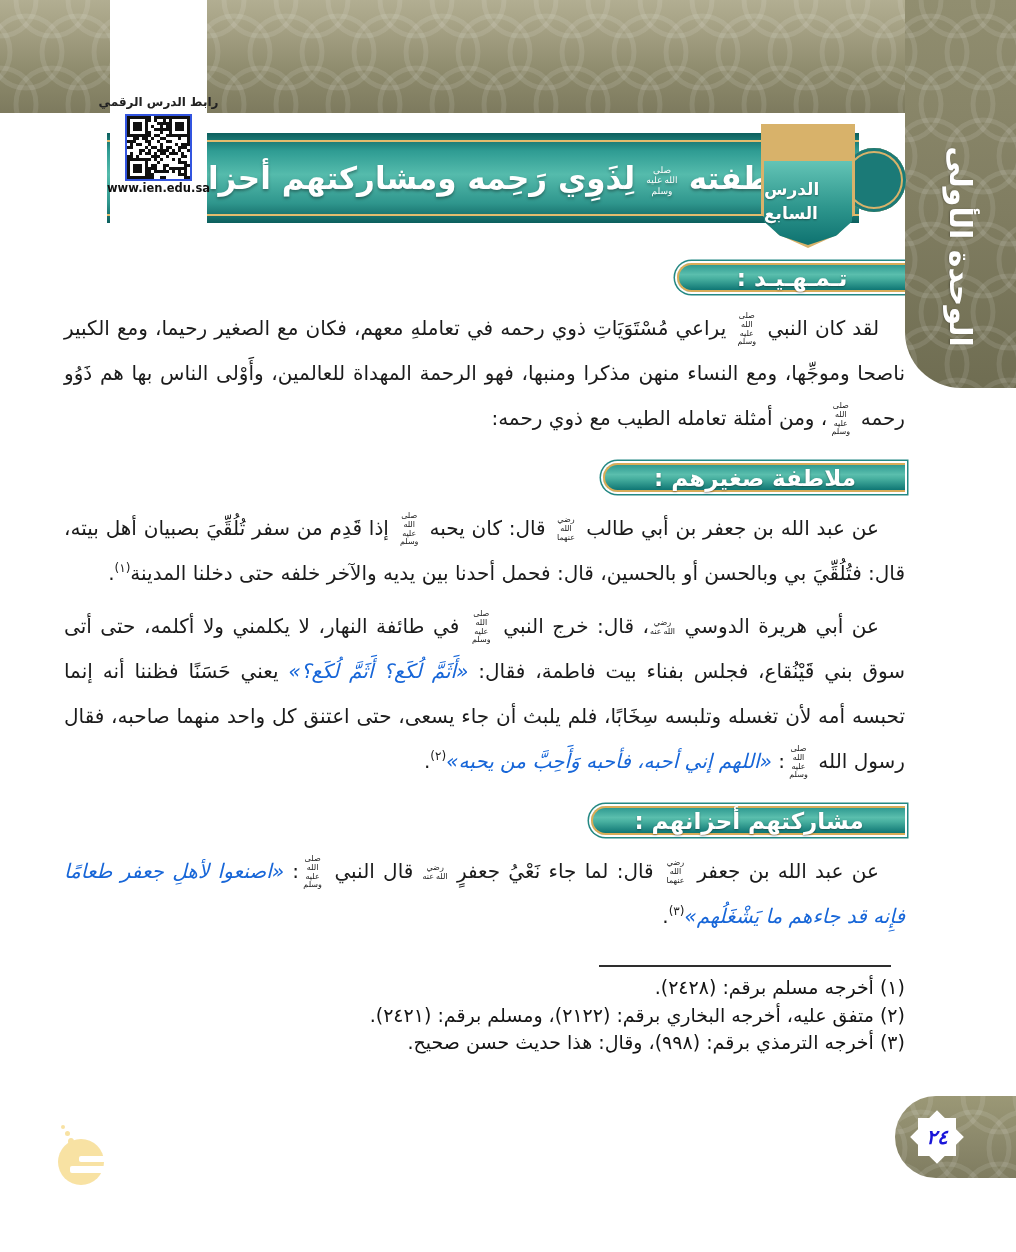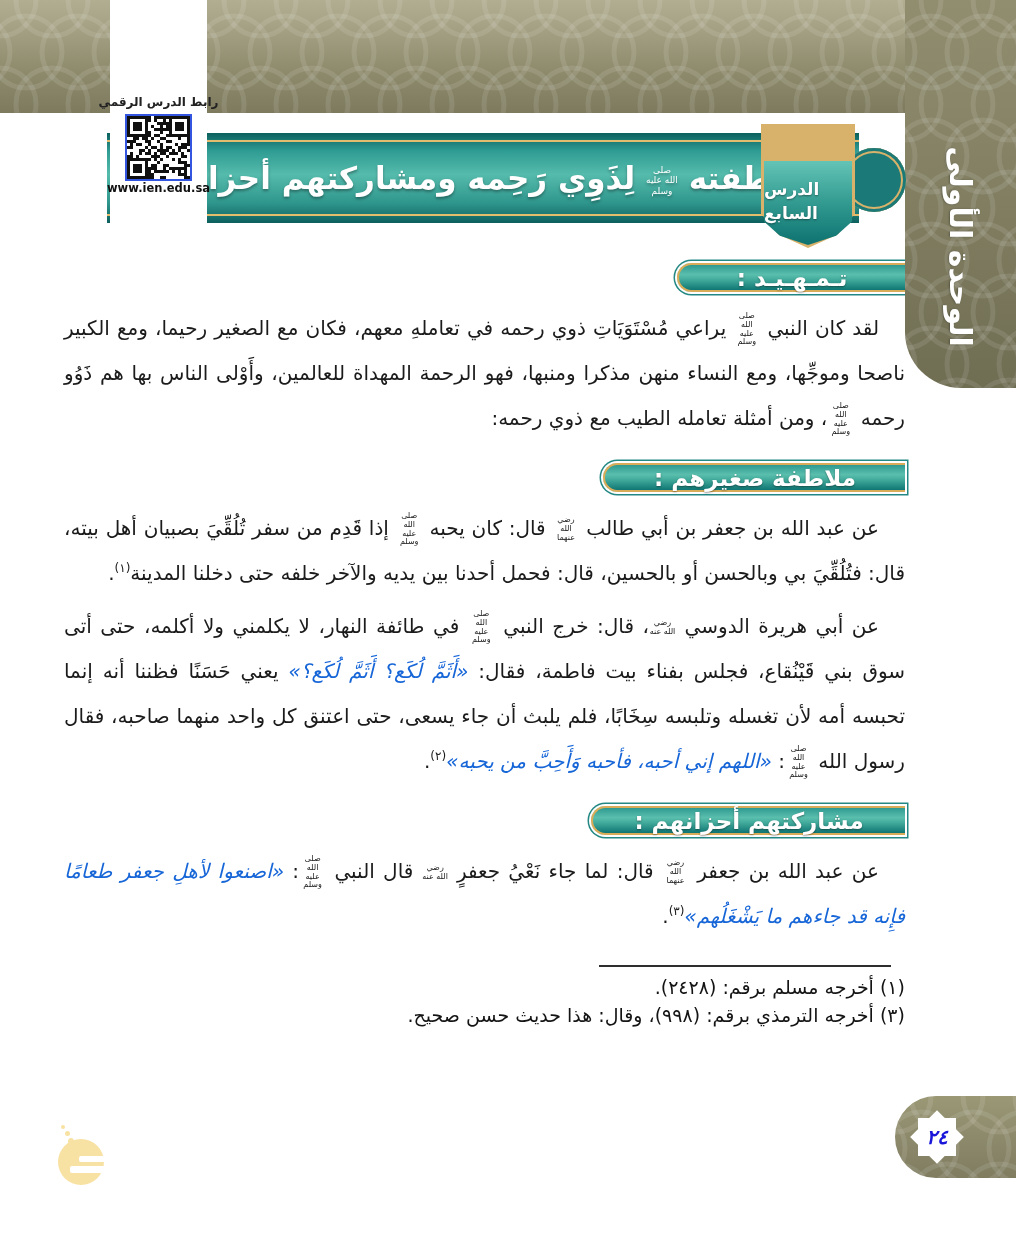--- a/index.html
+++ b/index.html
@@ -57,21 +57,21 @@
   .b-tamheed{width:228px;}
   .b-mulatafa{width:302px;margin-top:17px;}
   .b-musharaka{width:314px;margin-top:22px;}
   p.body{font-size:20px;line-height:45px;text-align:justify;margin:14px 0 8px;text-indent:26px;}
   p.p-intro{margin:14px 0 22px;}
   p.p-h2{margin:8px 0 0;}
   p.p-h3{margin:10px 0 0;}
   .q{color:#1766d8;font-style:italic;}
   sup.fn-ref{font-size:12px;line-height:0;}
   .hon{display:inline-block;width:27px;font-size:8px;line-height:1.12;text-align:center;
-    vertical-align:middle;font-weight:400;text-indent:0;}
+    vertical-align:middle;font-weight:400;text-indent:0;font-family:Liberation Serif, serif;}
   .title-banner .hon{width:32px;font-size:9px;color:#fff;}
 
   
   .footnotes{margin-top:26px;}
   .fn-divider{width:292px;border-top:2px solid #2e2e2e;margin:0 14px 7px auto;}
   .footnote{font-size:19px;line-height:27.5px;text-align:right;color:#141414;}
 
   
   .page-badge{position:absolute;right:0;top:1096px;width:121px;height:82px;z-index:2;
     border-radius:42px 0 0 42px;overflow:hidden;
@@ -750,20 +750,21 @@
     <p class="body p-h2"><span>عن أبي هريرة الدوسي </span><span class="hon">رضي الله عنه</span><span>، قال: خرج النبي </span><span class="hon">صلى الله عليه وسلم</span><span> في طائفة النهار، لا يكلمني ولا أكلمه، حتى أتى سوق بني قَيْنُقاع، فجلس بفناء بيت فاطمة، فقال: </span><span class="q">«أَثَمَّ لُكَع؟ أَثَمَّ لُكَع؟»</span><span> يعني حَسَنًا فظننا أنه إنما تحبسه أمه لأن تغسله وتلبسه سِخَابًا، فلم يلبث أن جاء يسعى، حتى اعتنق كل واحد منهما صاحبه، فقال رسول الله </span><span class="hon">صلى الله عليه وسلم</span><span>: </span><span class="q">«اللهم إني أحبه، فأحبه وَأَحِبَّ من يحبه»</span><sup class="fn-ref">(٢)</sup><span>.</span></p>
 
     <div class="section-banner b-musharaka">مشاركتهم أحزانهم :</div>
 
     <p class="body p-h3"><span>عن عبد الله بن جعفر </span><span class="hon">رضي الله عنهما</span><span> قال: لما جاء نَعْيُ جعفرٍ </span><span class="hon">رضي الله عنه</span><span> قال النبي </span><span class="hon">صلى الله عليه وسلم</span><span>: </span><span class="q">«اصنعوا لأهلِ جعفر طعامًا فإِنه قد جاءهم ما يَشْغَلُهم»</span><sup class="fn-ref">(٣)</sup><span>.</span></p>
 
     <div class="footnotes">
       <div class="fn-divider"></div>
       <div>
           <div class="footnote">(١) أخرجه مسلم برقم: (٢٤٢٨).</div>
+          <div class="footnote">(٢) متفق عليه، أخرجه البخاري برقم: (٢١٢٢)، ومسلم برقم: (٢٤٢١).</div>
           <div class="footnote">(٣) أخرجه الترمذي برقم: (٩٩٨)، وقال: هذا حديث حسن صحيح.</div>
         </div>
     </div>
   </div>
 
   <div class="page-badge">
     <svg class="pat" width="121" height="82">
         <circle cx="-26" cy="-52" r="36" fill="none" stroke="rgba(255,255,252,0.10)" stroke-width="5"></circle>
         <circle cx="26" cy="-52" r="36" fill="none" stroke="rgba(255,255,252,0.10)" stroke-width="5"></circle>
         <circle cx="78" cy="-52" r="36" fill="none" stroke="rgba(255,255,252,0.10)" stroke-width="5"></circle>

